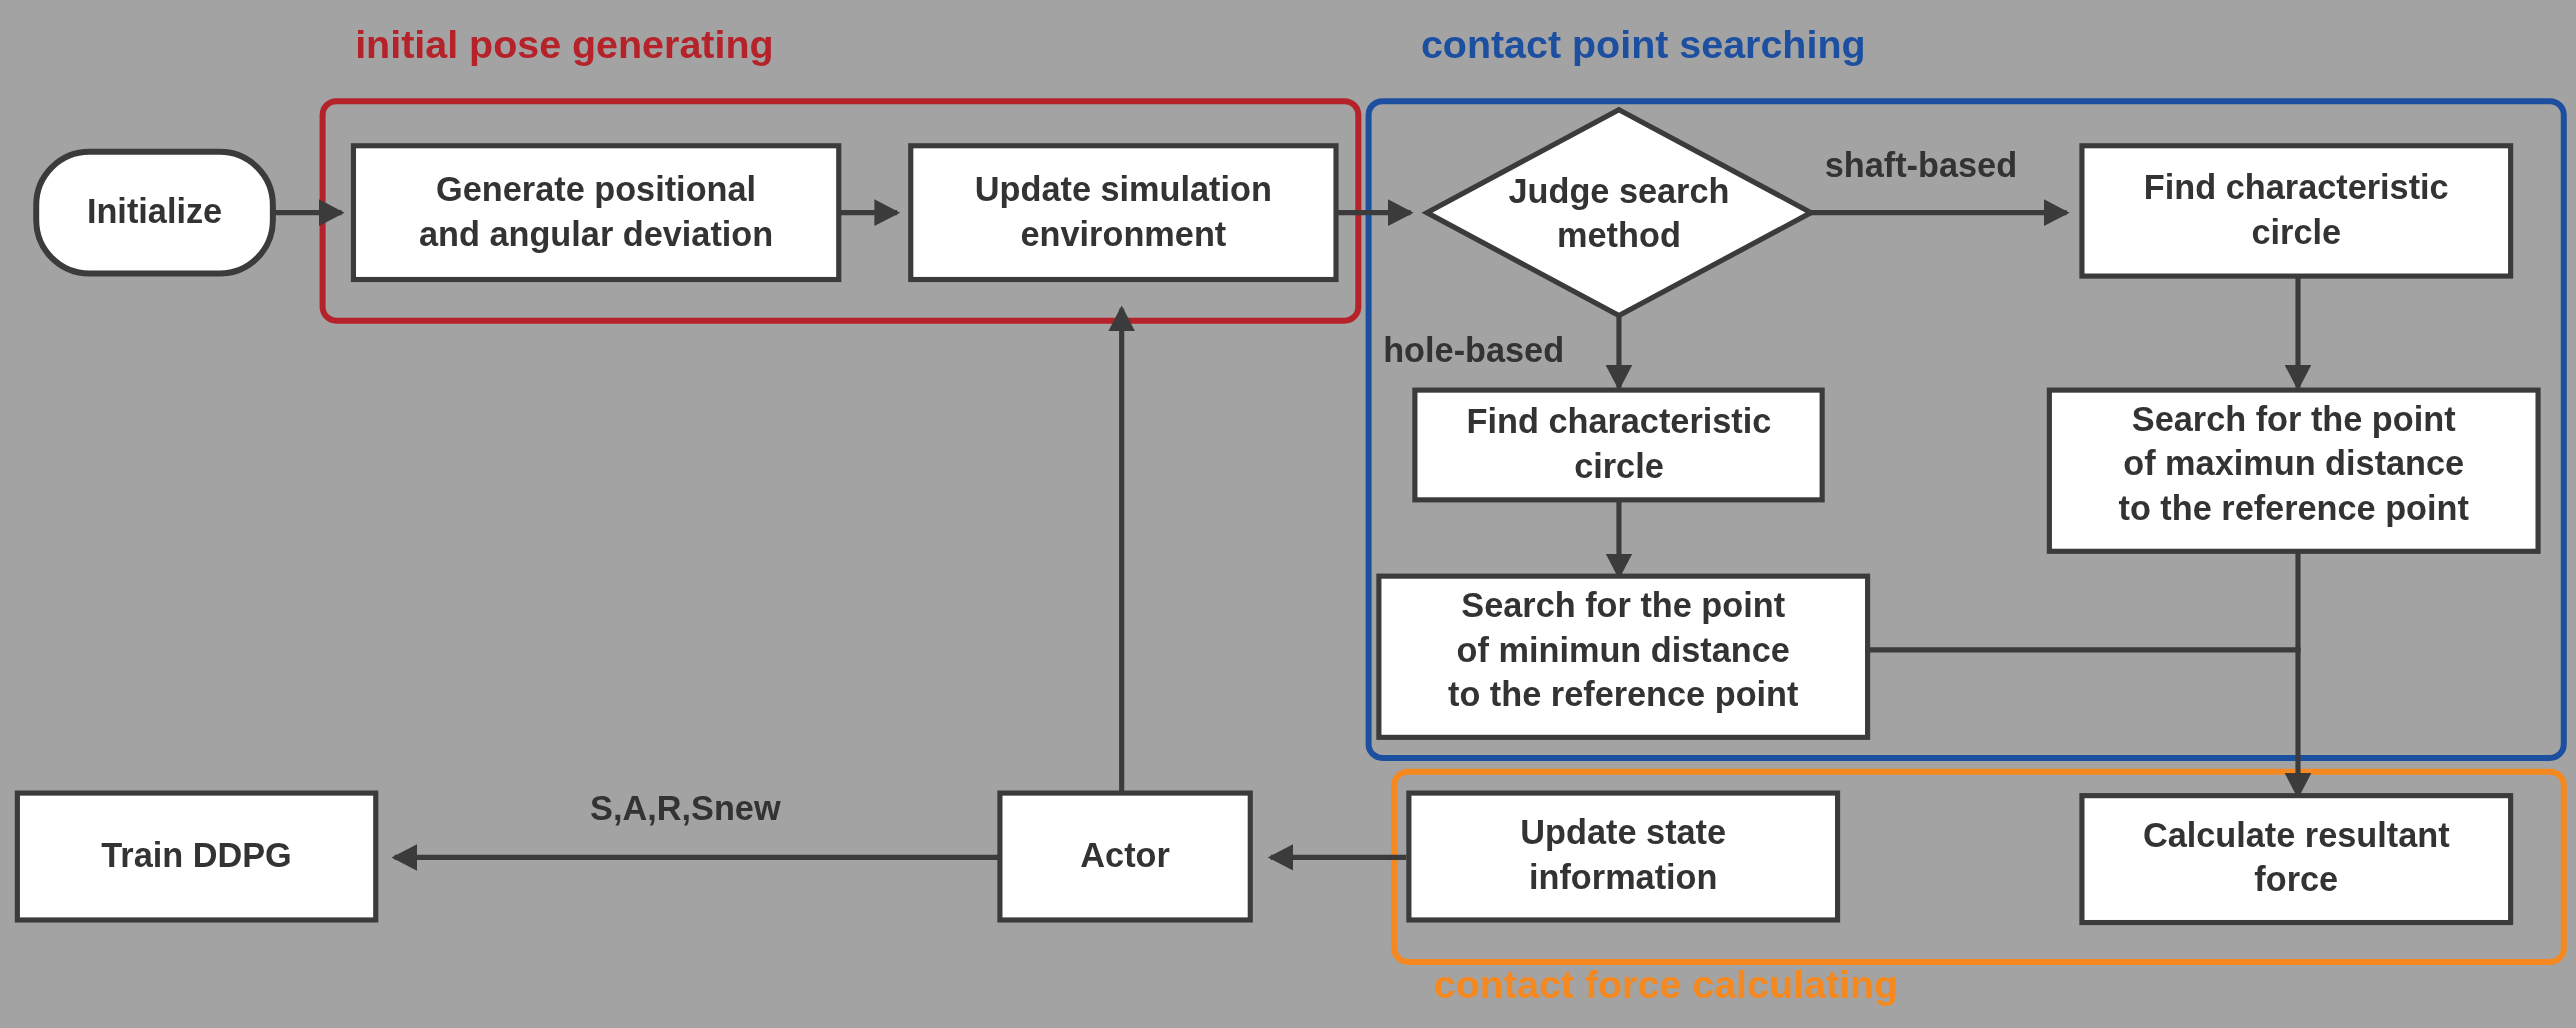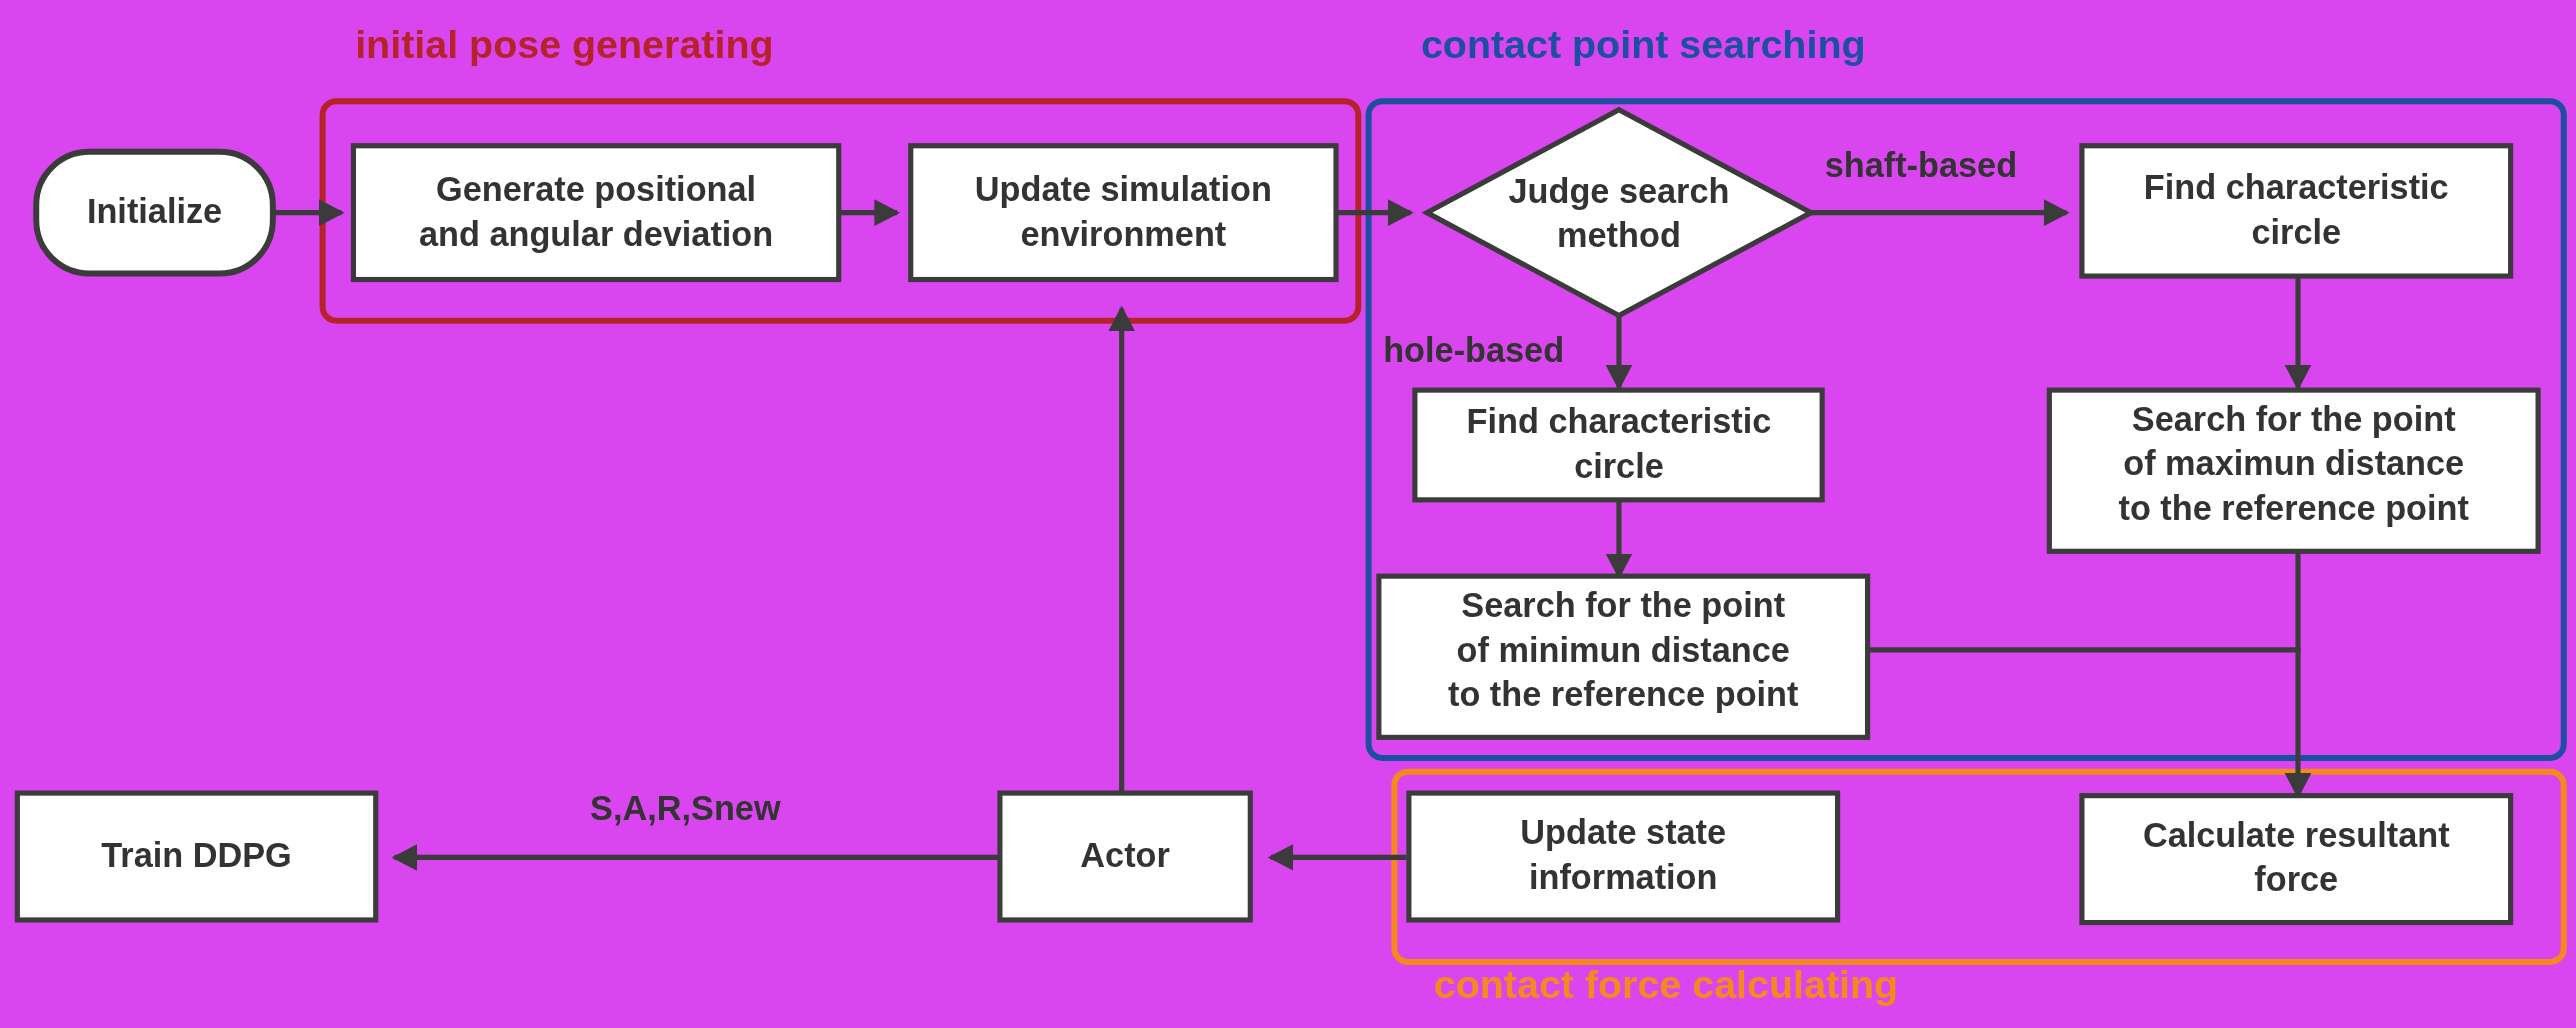--- a/index.html
+++ b/index.html
@@ -4,21 +4,21 @@
 <style>
   html, body {
     margin: 0;
     padding: 0;
     background: #ffffff;
   }
   #stage {
     position: relative;
     width: 2576px;
     height: 1028px;
-    background: #d946ef;
+    background: #a3a3a3;
     overflow: hidden;
     font-family: "Liberation Sans", sans-serif;
     text-align: center;
   }
   svg.flow {
     position: absolute;
     left: 0;
     top: 0;
     width: 2576px;
     height: 1028px;

